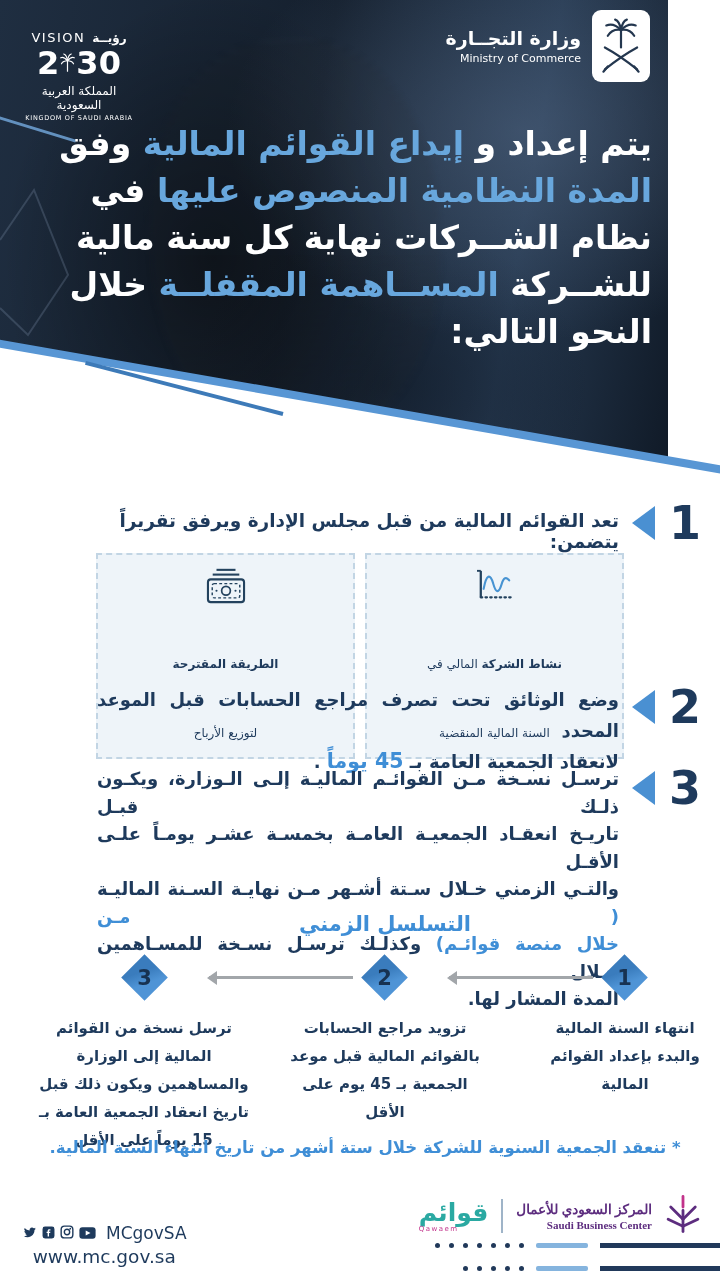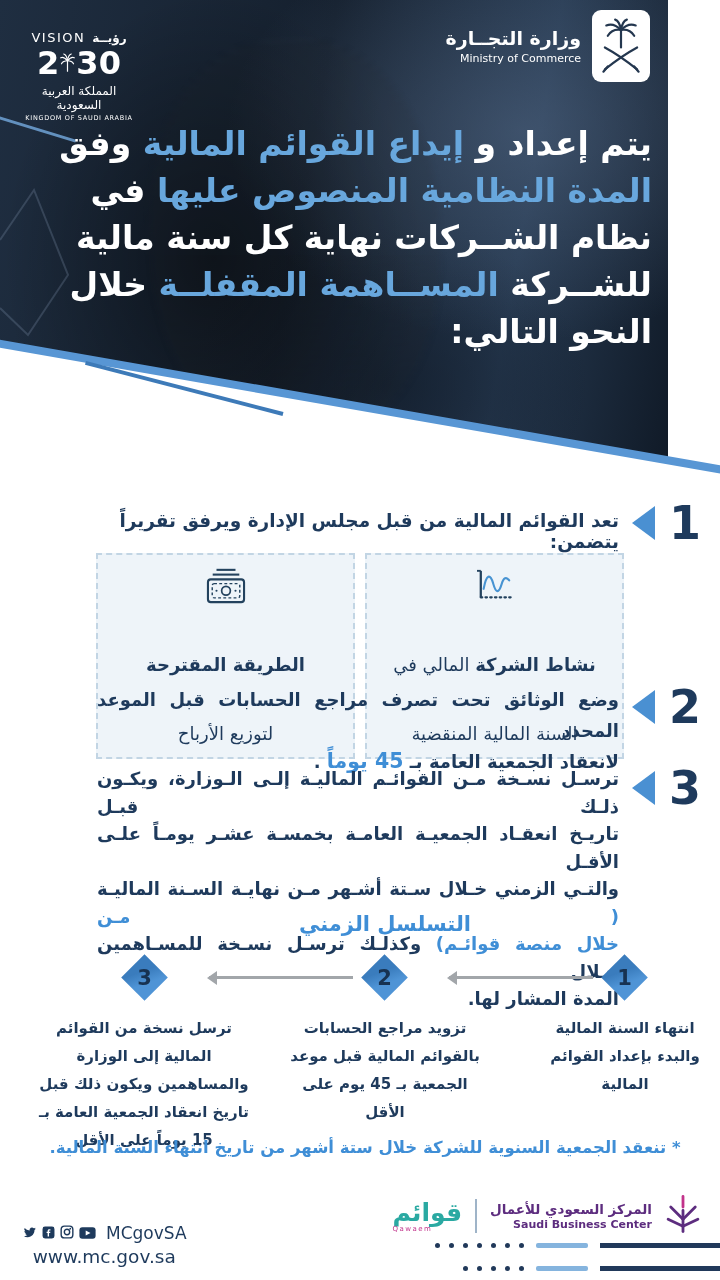--- a/index.html
+++ b/index.html
@@ -55,21 +55,21 @@
   #item2{top:684px;} #item2 .txt{line-height:31px;}
   #item3{top:765px;} #item3 .txt{line-height:27.5px;}
   .jline{text-align:justify;text-align-last:justify;}
   .hl{color:#3f8ed6;}
   #item2 .hl{font-size:20.5px;}
 
   
   .boxes{position:absolute;right:96px;top:553px;width:528px;display:flex;direction:rtl;gap:10px;}
   .rbox{flex:1;background:#eef4f9;border:2px dashed #c2d5e4;padding:9px 6px 11px;text-align:center;color:#1e3a5c;}
   .rbox .ic{height:44px;display:flex;align-items:center;justify-content:center;margin-bottom:4px;}
-  .rbox .t1,.rbox .t2{font-size:18px;line-height:25px;font-weight:400;direction:rtl;margin-top:44px;}
+  .rbox .t1,.rbox .t2{font-size:12px;line-height:25px;font-weight:400;direction:rtl;margin-top:44px;}
   .rbox .tb{font-weight:700;}
 
   
   .tl-title{position:absolute;left:0;top:912px;width:770px;text-align:center;color:#3f8ed6;
             font-size:21px;font-weight:700;}
   .dmd{position:absolute;width:33px;height:33px;top:961px;
        background:linear-gradient(115deg,#3a7cbd 35%,#4f94d6 65%);transform:rotate(45deg);}
   .dmd span{position:absolute;inset:0;display:flex;align-items:center;justify-content:center;
        transform:rotate(-45deg);font-size:21px;font-weight:700;color:#173251;}
   #d1{left:608px;} #d2{left:368px;} #d3{left:128px;}
@@ -83,21 +83,21 @@
 
   .footnote{position:absolute;left:0;top:1138px;width:730px;text-align:center;direction:rtl;
             color:#3f8ed6;font-size:16.5px;font-weight:700;}
 
   
   .brandbar{position:absolute;right:16px;top:1192px;display:flex;align-items:center;gap:10px;}
   .qawaem{text-align:left;line-height:1;}
   .qw-ar{color:#2aa9a2;font-size:25px;font-weight:700;}
   .qw-en{color:#c2338b;font-size:7px;letter-spacing:1.5px;margin-top:1px;}
   .sep{width:2px;height:34px;background:#9fb4c8;margin:0 3px;}
-  .sbc-text{text-align:right;color:#5d2d7f;}
+  .sbc-text{text-align:right;color:#5d2d7f;font-family:Liberation Serif, serif;}
   .sbc-ar{font-size:13.5px;font-weight:700;}
   .sbc-en{font-size:11px;font-weight:700;margin-top:1px;}
 
   .decor{position:absolute;display:flex;align-items:center;gap:12px;}
   #dec1{top:1243px;right:-8px;} #dec2{top:1266px;right:-8px;}
   .dotrow{display:flex;gap:9px;}
   .dot{width:5px;height:5px;border-radius:50%;background:#21395a;}
   .bluedash{width:52px;height:4.5px;background:#85b4de;border-radius:2px;}
   .navyline{width:128px;height:4.5px;background:#21395a;}
 

